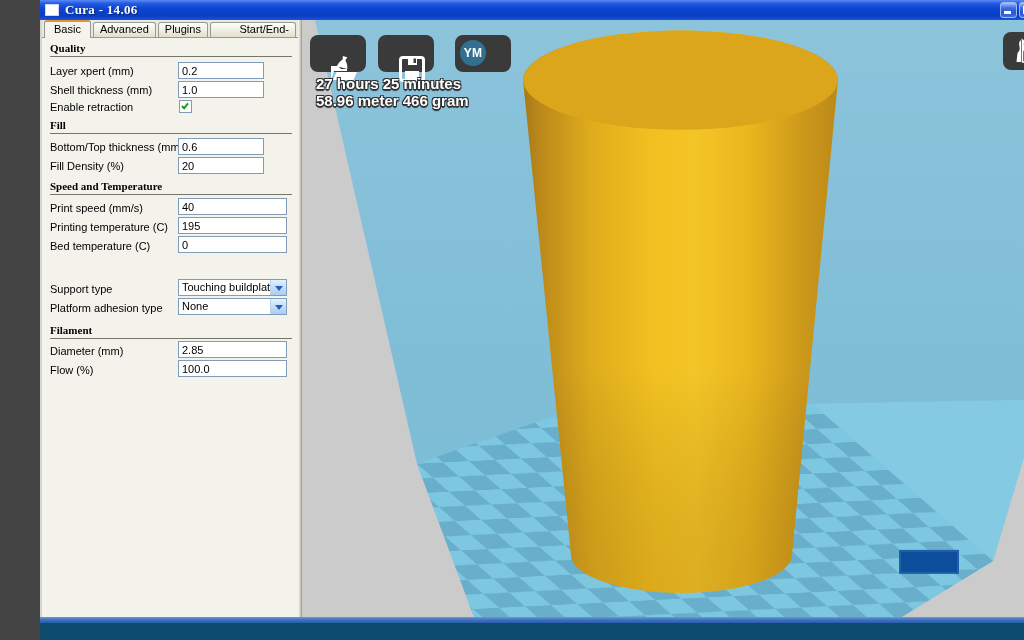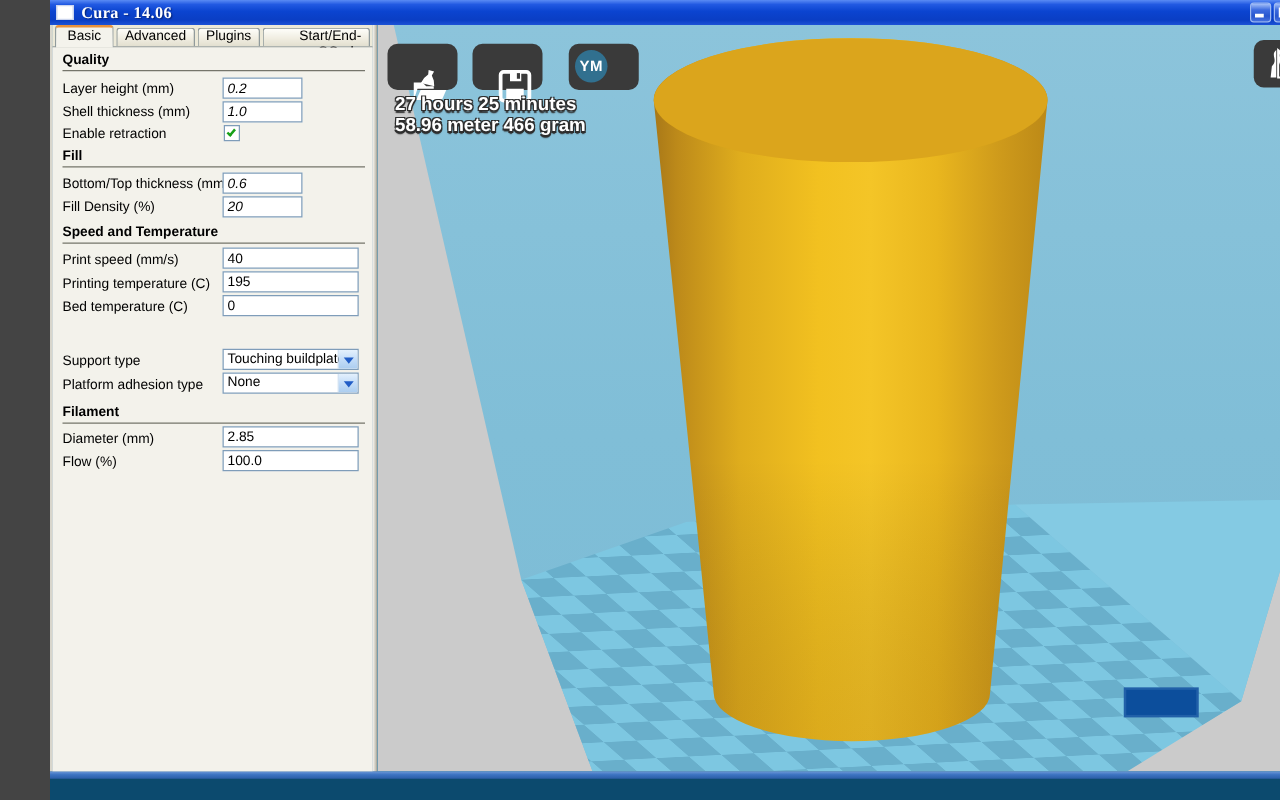--- a/index.html
+++ b/index.html
@@ -32,24 +32,24 @@
   .divider{width:4px;background:linear-gradient(90deg,#FBFAF6,#C2BFB2 70%,#908E84);}
   .right-border{position:absolute;top:20px;right:0;width:3px;height:620px;background:#3D74C2;z-index:5;}
 
   
   .tabs{height:18px;background:#ECE9D8;border-bottom:1px solid #919B9C;display:flex;align-items:flex-end;padding-left:2px;position:relative;}
   .tab{height:15px;line-height:13px;font-size:11px;padding:0 6px;margin-right:2px;background:linear-gradient(180deg,#FEFEFA,#F0EDE1 55%,#E2DFCF);border:1px solid #919B9C;border-bottom:none;border-radius:3px 3px 0 0;color:#000;cursor:default;text-align:right;}
   .tab.active{height:18px;line-height:14px;padding:0 9px;background:#F4F3EC;border-top:2px solid #E8913C;margin-bottom:-1px;z-index:2;}
 
   
   .panel{position:relative;flex:1;background:#F3F2EB;font-size:11px;color:#000;}
-  .sec-h{position:absolute;left:8px;width:242px;font-weight:bold;border-bottom:1px solid #75756B;padding-bottom:2px;}
+  .sec-h{position:absolute;left:8px;width:242px;font-weight:bold;border-bottom:1px solid #75756B;padding-bottom:2px;font-family:Liberation Serif, serif;}
   .f-label{position:absolute;left:8px;white-space:nowrap;}
   .f-input{position:absolute;height:17px;border:1px solid #7F9DB9;background:#fff;font-family:"Liberation Sans",sans-serif;font-size:11px;padding:0 0 0 3px;color:#000;outline:none;}
-  .w-sm{width:64px;font-style:italic;} .w-lg{width:109px;}
+  .w-sm{width:86px;} .w-lg{width:109px;}
   .checkbox{position:absolute;width:13px;height:13px;background:#fff;border:1px solid #7F9DB9;}
   .check-mark{position:absolute;left:3px;top:1px;width:4px;height:7px;border-right:2px solid #17A017;border-bottom:2px solid #17A017;transform:rotate(40deg);}
   .combo{position:absolute;height:17px;border:1px solid #7F9DB9;background:#fff;}
   .combo-text{position:absolute;left:3px;top:1px;line-height:13px;font-size:11px;white-space:nowrap;}
   .combo-btn{position:absolute;right:0;top:0;bottom:0;width:16px;background:linear-gradient(180deg,#E4F1FD 0%,#C4DDF8 50%,#ABCDEF 100%);border-left:1px solid #B8D2EC;border-radius:0 1px 1px 0;}
   .combo-chev{position:absolute;left:4px;top:6px;width:0;height:0;border-left:4px solid transparent;border-right:4px solid transparent;border-top:5px solid #215DC6;}
 
   
   .viewport{position:relative;width:759px;height:597px;background:linear-gradient(180deg,#8CC4DB 0%,#80BED7 55%,#7CBCD6 100%);overflow:hidden;}
   .scene{position:absolute;left:0;top:0;width:759px;height:597px;display:block;}
@@ -96,21 +96,21 @@
       <div class="tabs">
         <span class="tab active">Basic</span>
         <span class="tab">Advanced</span>
         <span class="tab">Plugins</span>
         <span class="tab">Start/End-GCode</span>
       </div>
 
       <div class="panel">
 
         <div class="sec-h" style="top:4px">Quality</div>
-        <div class="f-label" style="top:27px">Layer height (mm)</div>
+        <div class="f-label" style="top:27px">Layer xpert (mm)</div>
         <input class="f-input w-sm" style="left: 136px; top: 24px;" value="0.2">
         <div class="f-label" style="top:46px">Shell thickness (mm)</div>
         <input class="f-input w-sm" style="left: 136px; top: 43px;" value="1.0">
         <div class="f-label" style="top:63px">Enable retraction</div>
         <div class="checkbox" style="left:137px;top:62px">
             <span class="check-mark"></span>
           </div>
 
         <div class="sec-h" style="top:81px">Fill</div>
         <div class="f-label" style="top:103px">Bottom/Top thickness (mm)</div>

